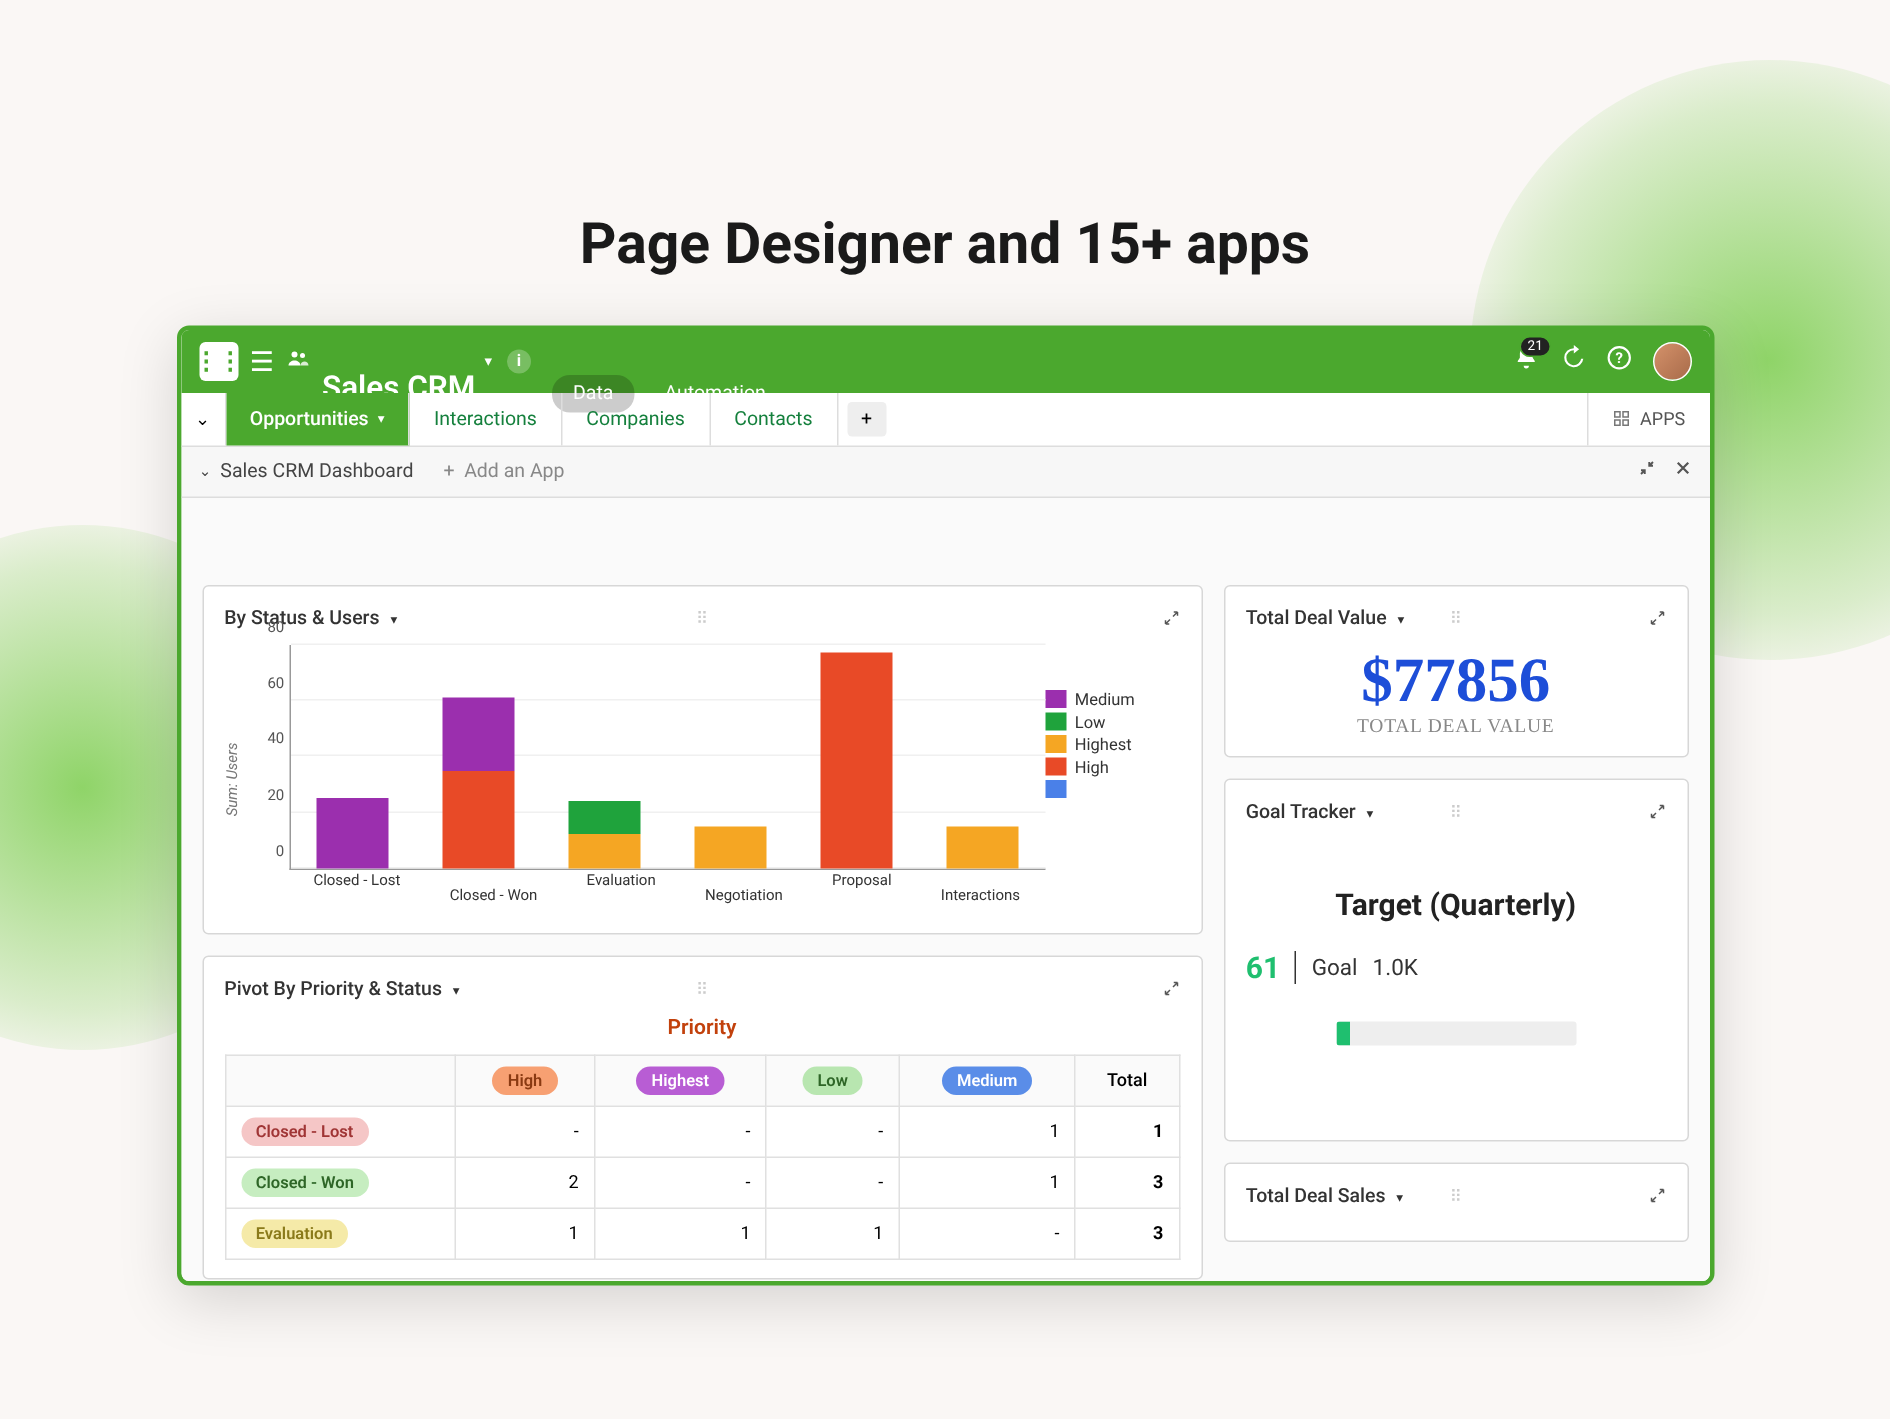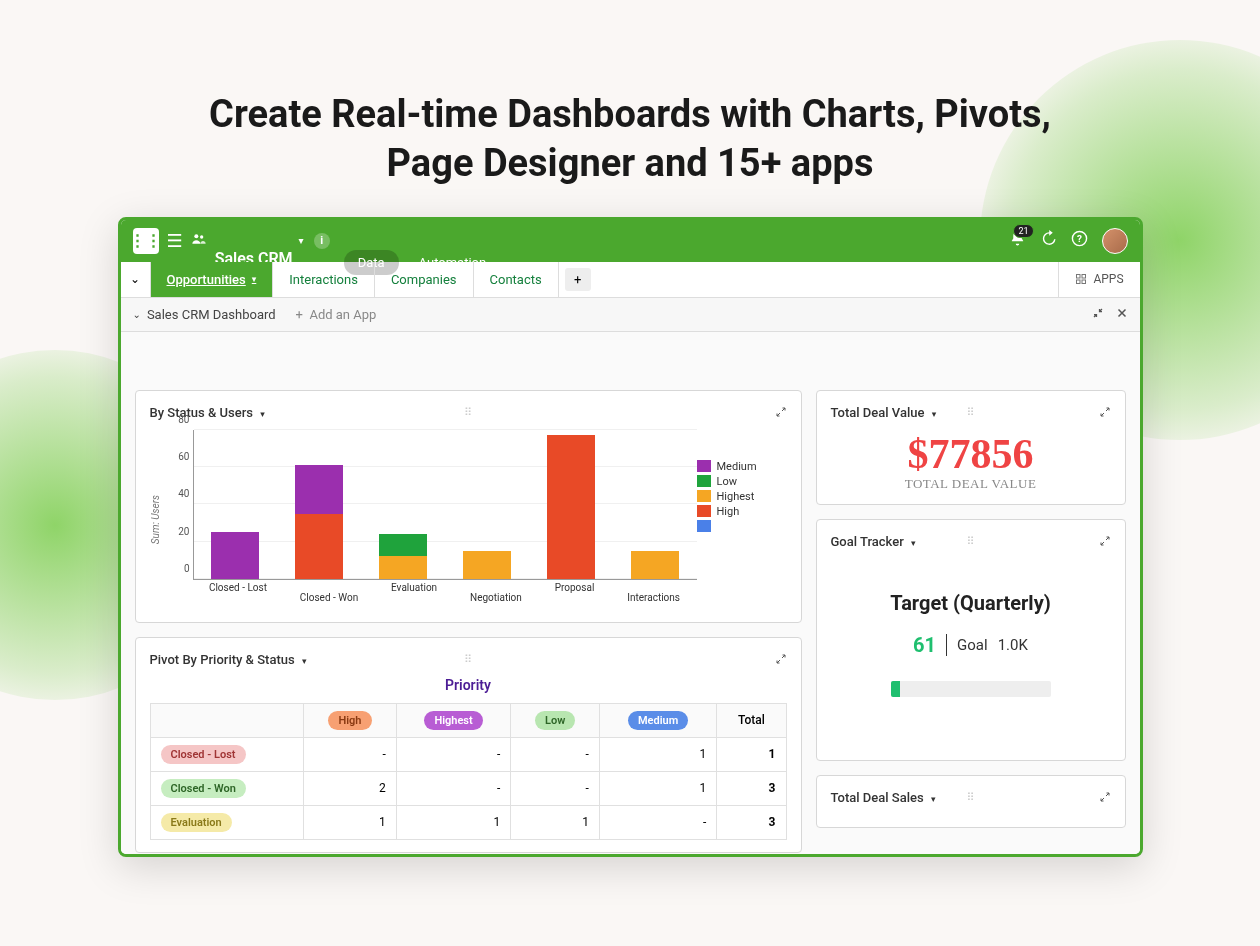--- a/index.html
+++ b/index.html
@@ -27,35 +27,35 @@
   box-shadow: 0 10px 40px rgba(0,0,0,0.15);
   overflow: hidden;
   height: 640px;
 }
 
 .topbar { background: #4ba82e; height: 42px; display: flex; align-items: center; padding: 0 12px; color: #fff; }
 .logo-box { width: 26px; height: 26px; background: #fff; border-radius: 4px; display: flex; align-items: center; justify-content: center; margin-right: 8px; }
 .logo-box span { font-weight: bold; color: #4ba82e; font-size: 16px; }
 .hamburger { font-size: 18px; margin-right: 8px; cursor: pointer; }
 .people-icon { margin-right: 8px; font-size: 14px; }
-.topbar-title { font-weight: 600; font-size: 16px; margin-right: 6px; margin-top: 36px; }
+.topbar-title { font-weight: 600; font-size: 21px; margin-right: 6px; margin-top: 36px; }
 .chevron-small { font-size: 10px; margin-right: 10px; }
 .info-icon { width: 16px; height: 16px; background: rgba(255,255,255,0.25); border-radius: 50%; display: flex; align-items: center; justify-content: center; font-size: 11px; font-weight: bold; margin-right: 14px; }
 .nav-pill { padding: 5px 14px; border-radius: 12px; font-size: 13px; margin-right: 6px; cursor: pointer; margin-top: 44px; }
 .nav-pill.active { background: rgba(0,0,0,0.2); }
 .topbar-right { margin-left: auto; display: flex; align-items: center; gap: 14px; }
 .bell-wrap { position: relative; }
 .bell-badge { position: absolute; top: -6px; right: -8px; background: #222; color: #fff; font-size: 9px; padding: 1px 4px; border-radius: 7px; border: 1px solid #4ba82e; }
 .topbar-right svg { width: 17px; height: 17px; fill: #fff; }
 .avatar { width: 26px; height: 26px; border-radius: 50%; background: linear-gradient(135deg, #d4916a, #a86b4a); border: 1px solid #fff; }
 
 .tabbar { background: #fff; border-bottom: 1px solid #ddd; display: flex; align-items: stretch; height: 36px; }
 .tab-caret { width: 30px; display: flex; align-items: center; justify-content: center; border-right: 1px solid #ddd; cursor: pointer; font-size: 12px; }
 .tab { padding: 0 16px; display: flex; align-items: center; font-size: 13px; border-right: 1px solid #ddd; cursor: pointer; color: #15803d; }
-.tab.active { background: #4ba82e; color: #fff; font-weight: 500; text-decoration: underline; }
+.tab.active { background: #4ba82e; color: #fff; font-weight: 500; }
 .tab.active .chev { margin-left: 6px; font-size: 9px; }
 .tab-add { width: 26px; display: flex; align-items: center; justify-content: center; background: #eee; border-radius: 3px; margin: 6px; font-size: 13px; cursor: pointer; }
 .apps-btn { margin-left: auto; padding: 0 16px; display: flex; align-items: center; gap: 6px; font-size: 12px; color: #555; border-left: 1px solid #ddd; cursor: pointer; }
 
 .subbar { background: #f7f7f7; border-bottom: 1px solid #ddd; display: flex; align-items: center; height: 34px; padding: 0 12px; font-size: 13px; color: #444; }
 .subbar .chev { margin-right: 6px; font-size: 10px; }
 .subbar-add { margin-left: 20px; color: #888; cursor: pointer; font-size: 13px; }
 .subbar-right { margin-left: auto; display: flex; gap: 12px; color: #666; }
 
 .dashboard { padding: 14px; display: grid; grid-template-columns: 1fr 310px; gap: 14px; background: #fafafa; height: calc(100% - 112px); overflow: hidden; }
@@ -81,39 +81,39 @@
 .bar-col { width: 48px; position: relative; height: 100%; display: flex; flex-direction: column; justify-content: flex-end; }
 .bar-seg { width: 100%; }
 .x-labels { display: flex; justify-content: space-around; margin-left: 28px; margin-top: 12px; font-size: 10px; color: #333; }
 .x-labels span:nth-child(odd){ transform: translateY(-10px); }
 .chart-legend { width: 90px; font-size: 11px; color: #333; padding-top: 30px; }
 .legend-row { display: flex; align-items: center; margin-bottom: 2px; }
 .legend-swatch { width: 14px; height: 12px; margin-right: 6px; }
 
 
 .deal-value { text-align: center; }
-.deal-value .big { font-family: 'Times New Roman', serif; font-size: 42px; font-weight: bold; color: #ef4444; }
+.deal-value .big { font-family: 'Times New Roman', serif; font-size: 42px; font-weight: bold; color: #1d4ed8; }
 .deal-value .under { font-family: 'Times New Roman', serif; font-size: 13px; color: #888; letter-spacing: 0.5px; margin-top: -2px; }
 
 
 .goal-widget { text-align: center; height: 242px; }
 .goal-title { font-size: 20px; font-weight: 700; color: #222; margin-top: 40px; }
-.goal-row { margin-top: 18px; display: flex; align-items: center; justify-content: center; gap: 10px; }
+.goal-row { margin-top: 18px; display: flex; align-items: center; justify-content: flex-start; gap: 10px; }
 .goal-current { color: #1fbf6f; font-size: 20px; font-weight: 700; }
 .goal-sep { width: 1px; height: 22px; background: #333; }
 .goal-label { font-size: 15px; color: #333; }
 .goal-total { font-size: 15px; color: #333; }
 .progress { width: 160px; height: 16px; background: #eee; margin: 24px auto 0; border-radius: 2px; overflow: hidden; }
 .progress-fill { height: 100%; background: #1fbf6f; }
 
 
 .closed-value { text-align: center; font-family: 'Times New Roman', serif; font-size: 40px; font-weight: bold; color: #111; }
 
 
-.pivot-title { text-align: center; font-size: 14px; font-weight: 600; color: #4c1d95; margin-bottom: 10px; }
+.pivot-title { text-align: center; font-size: 14px; font-weight: 600; color: #c2410c; margin-bottom: 10px; }
 .pivot-table { width: 100%; border-collapse: collapse; font-size: 12px; }
 .pivot-table th, .pivot-table td { border: 1px solid #e0e0e0; padding: 7px 10px; text-align: right; }
 .pivot-table th:first-child, .pivot-table td:first-child { text-align: left; }
 .pivot-table th { background: #fafafa; font-weight: 500; text-align: center; }
 .pill { display: inline-block; padding: 3px 10px; border-radius: 11px; font-size: 11px; font-weight: 600; }
 .pill-high { background: #f7a072; color: #8a3a12; }
 .pill-highest { background: #b85dd4; color: #fff; }
 .pill-low { background: #b8e6b0; color: #2e6627; }
 .pill-medium { background: #5a8de8; color: #fff; }
 .pill-closedlost { background: #f5c6c6; color: #a03535; }
@@ -121,21 +121,21 @@
 .pill-eval { background: #f5eaa8; color: #8a7a1a; }
 .total-col { font-weight: 700; }
 </style>
 </head>
 <body>
 
 <div class="bg-circle-1"></div>
 <div class="bg-circle-2"></div>
 
 <h1 class="hero-title">
-  <span>Create Real-time Dashboards with Charts, Pivots,</span><br>
+  <br>
   <span>Page Designer and 15+ apps</span>
 </h1>
 
 <div class="app-window">
 
   <div class="topbar">
     <div class="logo-box">
         <span>⋮⋮</span>
       </div>
     <span class="hamburger">☰</span>

